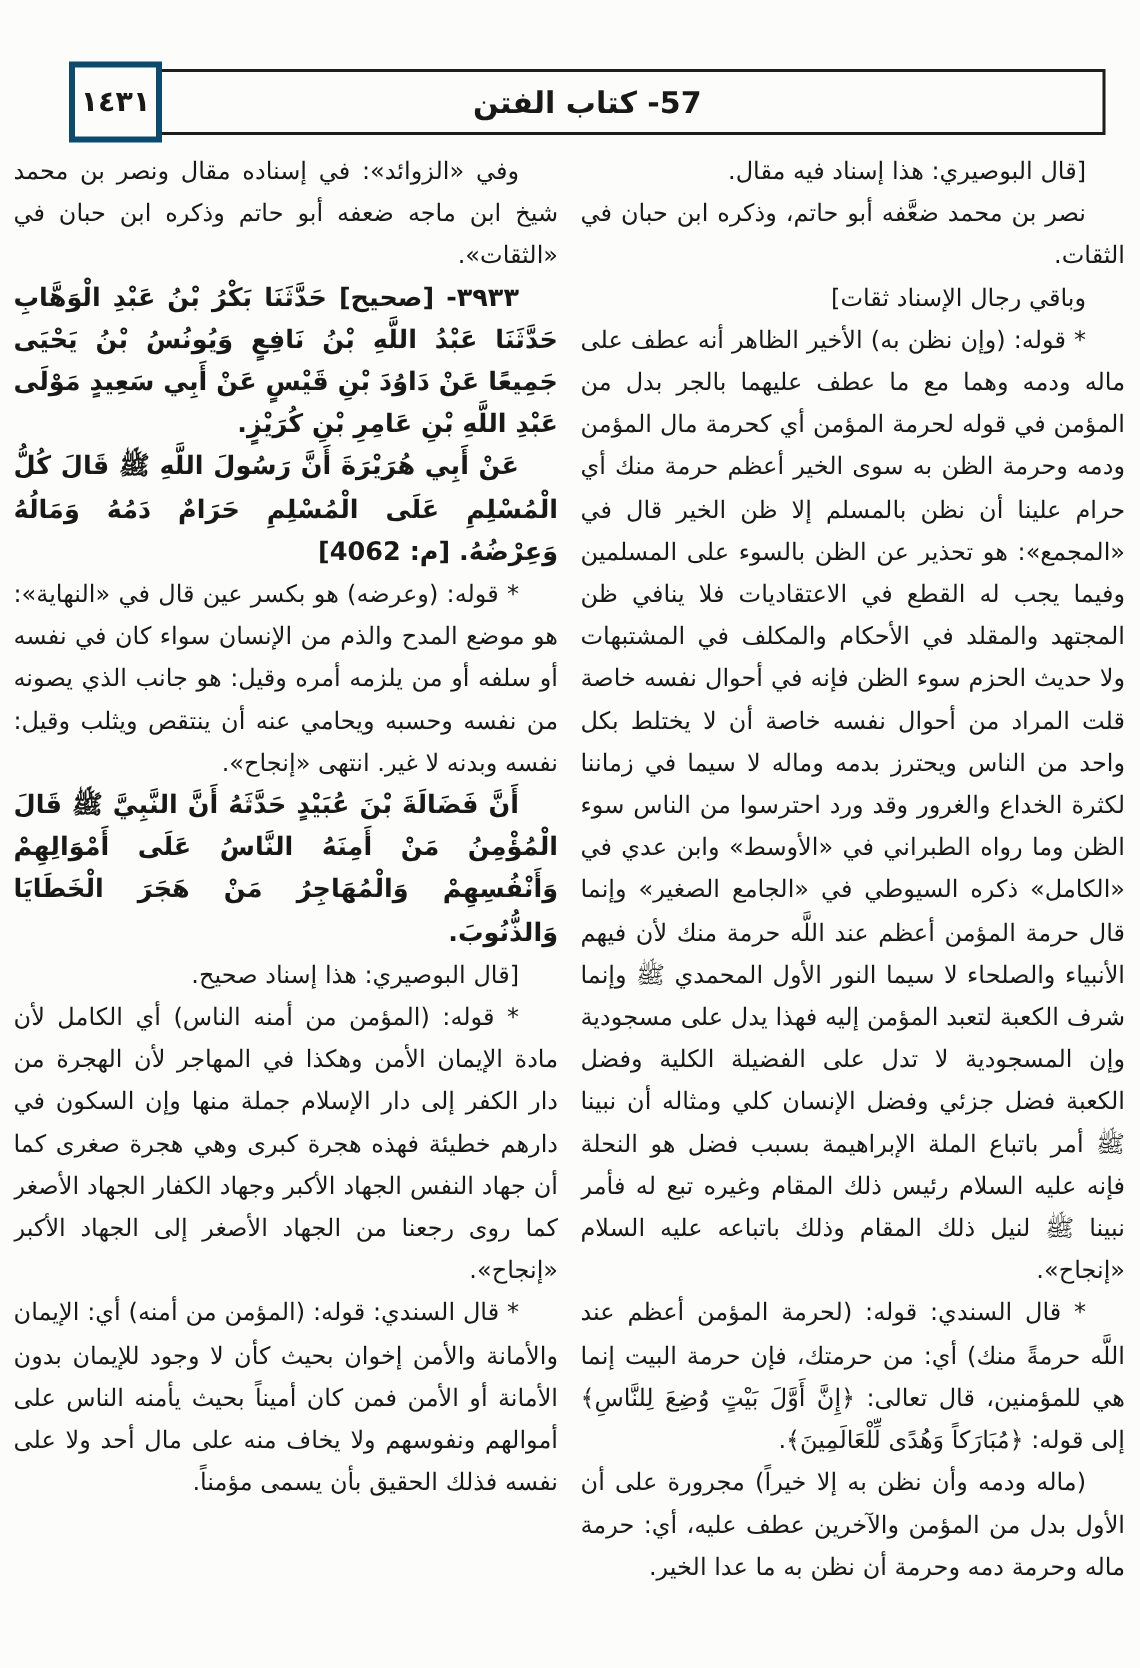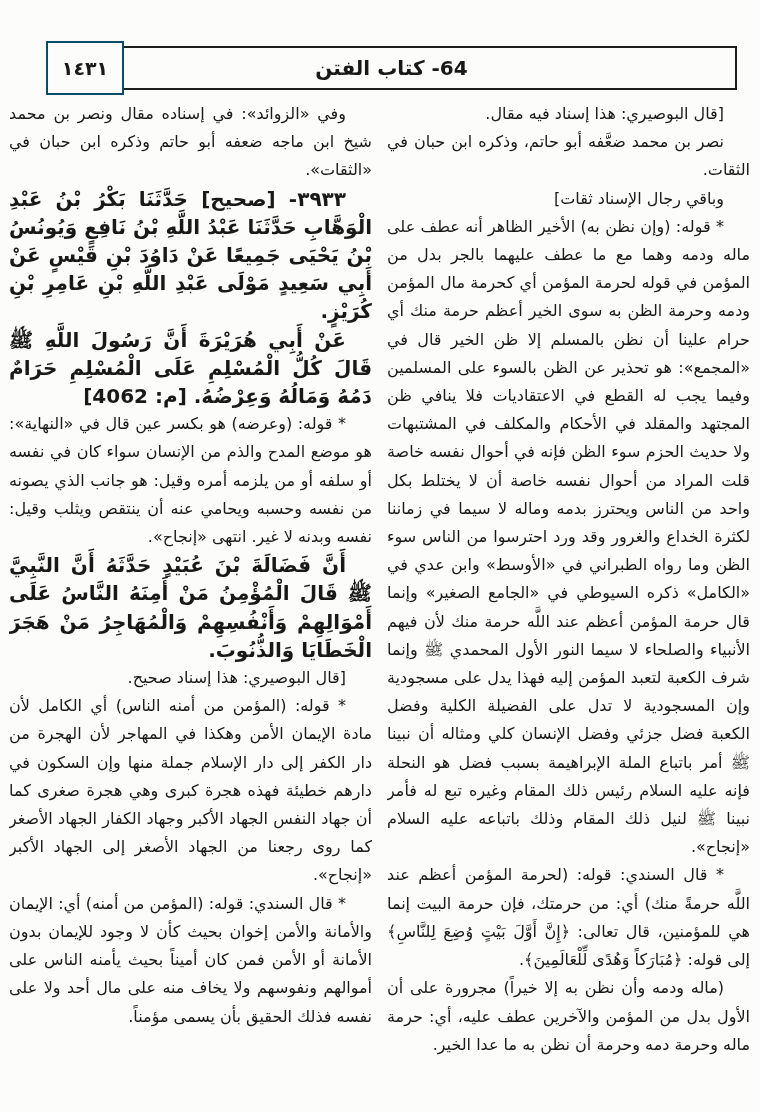--- a/index.html
+++ b/index.html
@@ -21,22 +21,22 @@
     box-sizing:border-box;
     background:#fcfcfa;
   }
   .header-title{
     position:absolute;inset:0;
     display:flex;align-items:center;justify-content:center;
     font-weight:bold;font-size:20px;letter-spacing:0;
   }
   .num-cell{
     position:absolute;
-    left:-2px;top:-7px;bottom:-7px;width:78px;
-    border:2px solid #0c4a6e;
+    left:-2px;top:-7px;bottom:-7px;width:62px;
+    border:4px solid #0c4a6e;
     box-sizing:border-box;
     background:#fcfcfa;
     display:flex;align-items:center;justify-content:center;
     font-size:19px;font-weight:bold;
   }
   
   .columns{
     position:absolute;
     top:100px;right:10px;left:9px;bottom:30px;
     display:flex;
@@ -49,31 +49,31 @@
     text-align:justify;
     font-size:16px;
     line-height:28.2px;
     overflow:hidden;
   }
   .col p{margin:0;padding:0;}
   .p-ind{text-indent:26px;}           
   .p-flush{text-indent:0;}            
   .matn{                              
     font-weight:bold;
-    font-size:20px;
+    font-size:17px;
   }
 </style>
 </head>
 <body>
 
 <div class="page">
 
   <header>
     <div class="header-box">
-      <div class="header-title">64- كتاب الفتن</div>
+      <div class="header-title">57- كتاب الفتن</div>
       <div class="num-cell">١٤٣١</div>
     </div>
   </header>
 
   <main class="columns">
 
     <section class="col">
       <p class="p-ind">[قال البوصيري: هذا إسناد فيه مقال.</p>
       <p class="p-ind">نصر بن محمد ضعَّفه أبو حاتم، وذكره ابن حبان في الثقات.</p>
       <p class="p-ind">وباقي رجال الإسناد ثقات]</p>

